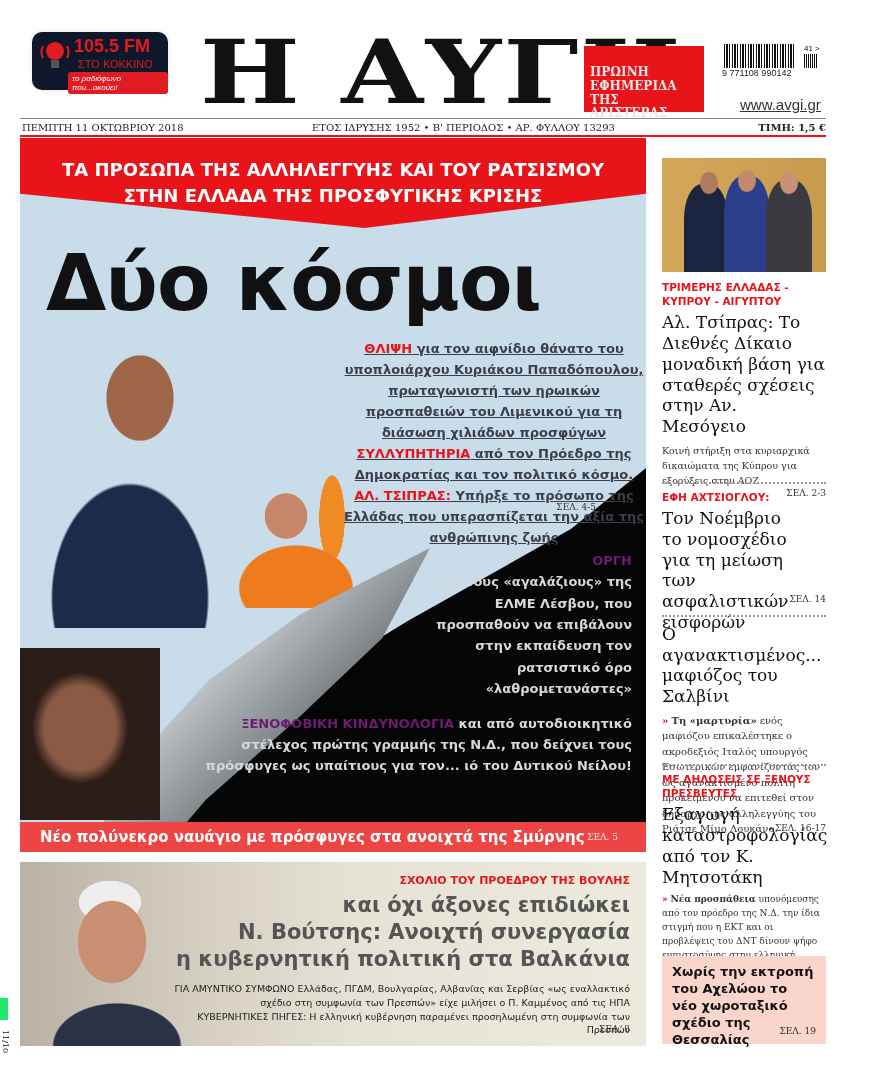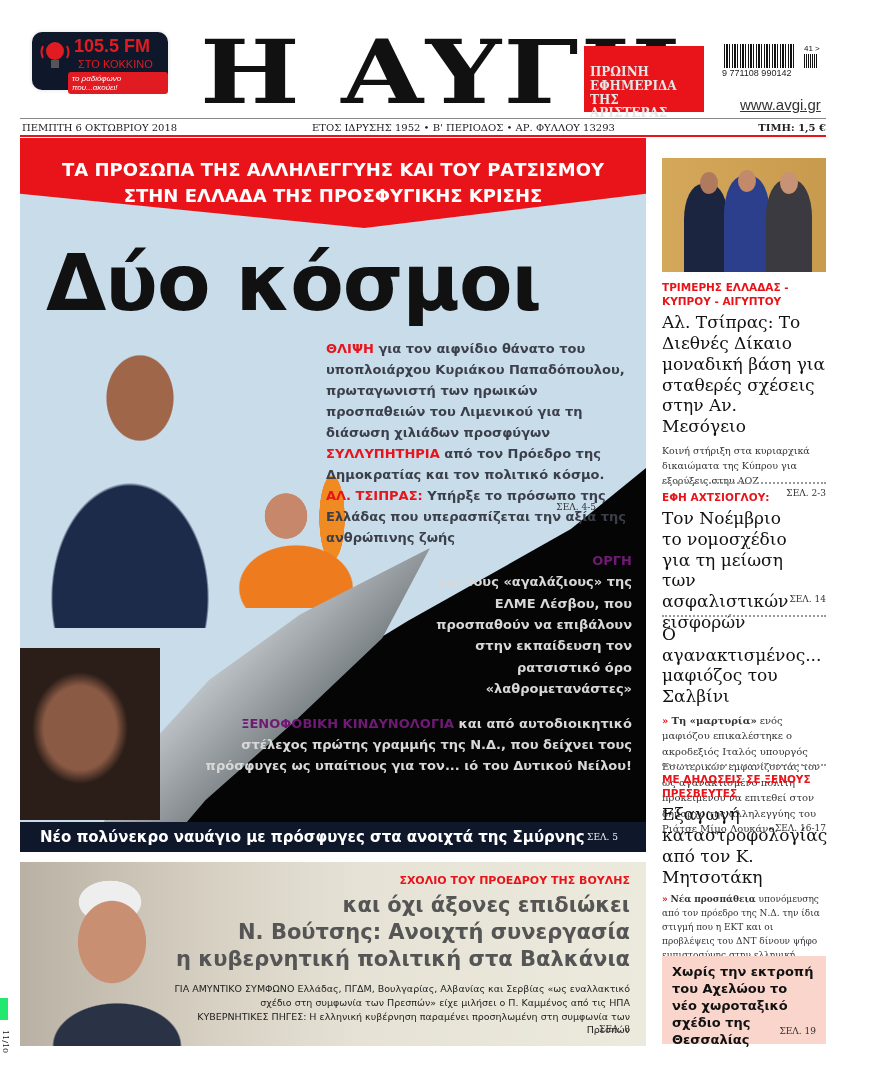--- a/index.html
+++ b/index.html
@@ -39,30 +39,30 @@
     background: radial-gradient(ellipse 30px 32px at 70px 58px,#c7876a 70%,transparent 72%),
                 radial-gradient(ellipse 80px 60px at 80px 130px,#ee7b1d 70%,transparent 72%),
                 radial-gradient(ellipse 18px 60px at 116px 60px,#f08a23 70%,transparent 72%); }
   .dark-wedge { position:absolute; left:0; top: 330px; width: 626px; height: 382px; background:#050505;
     clip-path: polygon(100% 0,100% 100%,10% 100%,20% 82%,36% 66%,62% 40%,88% 16%); }
   .curl { position:absolute; left: 70px; top: 410px; width: 340px; height: 300px;
     background: linear-gradient(135deg,#f2f4f5 0%,#c9ced2 35%,#6d7478 65%,#0b0b0b 90%);
     clip-path: polygon(0 100%,14% 70%,35% 44%,62% 22%,100% 0,86% 30%,60% 58%,34% 84%,22% 100%); }
   .photo-boy { position:absolute; left: 0; top: 510px; width: 140px; height: 172px; background: radial-gradient(ellipse 60px 70px at 60px 80px,#8a5a44 60%,#2b1d18 80%); }
 
-  .lead-body { position:absolute; right: 20px; top: 200px; width: 300px; text-align: left; font: bold 13px/1.62 "DejaVu Sans", sans-serif; color:#3a3f4a; }
+  .lead-body { position:absolute; right: 2px; top: 200px; width: 300px; text-align: center; font: bold 13px/1.62 "DejaVu Sans", sans-serif; color:#3a3f4a;text-decoration:underline; }
   .red { color:#e8141a; }
   .yellow { color:#701a75; }
   .page-ref { font: 9px "DejaVu Serif", serif; color:#333; }
   .lead-page1 { position:absolute; right: 50px; top: 364px; }
   .lead-body2 { position:absolute; right: 14px; top: 412px; width: 200px; text-align:right; font: bold 13px/1.64 "DejaVu Sans", sans-serif; color:#d8d8d8; }
   .lead-body3 { position:absolute; right: 14px; top: 576px; width: 440px; text-align:right; font: bold 13px/1.6 "DejaVu Sans", sans-serif; color:#d8d8d8; }
   .lead-page2 { position:absolute; right: 22px; top: 686px; color:#ccc; }
 
-  .strip { left: 20px; top: 822px; width: 626px; height: 30px; background:#0f172a; color:#fff; font: bold 15px/30px "DejaVu Sans", sans-serif; padding-left: 20px; }
+  .strip { left: 20px; top: 822px; width: 626px; height: 30px; background:#ef4444; color:#fff; font: bold 15px/30px "DejaVu Sans", sans-serif; padding-left: 20px; }
   .strip-page { position:absolute; right: 28px; top: 0; font: 9px/30px "DejaVu Serif", serif; color:#eee; }
 
   
   .bottom { left: 20px; top: 862px; width: 626px; height: 184px; background: linear-gradient(90deg,#b9b1a4 0%,#d6d0c2 30%,#e6e3d6 55%,#eceadd 100%); overflow:hidden; }
   .voutsis-photo { position:absolute; left: 22px; top: 14px; width: 150px; height: 170px;
     background: radial-gradient(ellipse 48px 58px at 70px 66px,#c88f72 70%,transparent 72%),
                 radial-gradient(ellipse 44px 30px at 68px 26px,#eee 70%,transparent 72%),
                 radial-gradient(ellipse 90px 60px at 75px 170px,#2a3346 70%,transparent 72%); }
   .bottom-kicker { position:absolute; right: 16px; top: 12px; font: bold 11px "DejaVu Sans", sans-serif; color:#e8141a; }
   .bottom-headline { position:absolute; right: 16px; top: 30px; width: 470px; text-align:right; font: 900 21px/1.28 "DejaVu Sans", sans-serif; color:#555; }
@@ -108,21 +108,21 @@
   <div>ΤΗΣ ΑΡΙΣΤΕΡΑΣ</div>
 </div>
 
 <div class="abs barcode"></div>
 <div class="abs barcode2"></div>
 <div class="abs barcode-num">9 771108 990142</div>
 <div class="abs barcode-addon">41 &gt;</div>
 <div class="abs website">www.avgi.gr</div>
 
 <div class="abs rule-top"></div>
-<div class="abs dateline" style="left:22px">ΠΕΜΠΤΗ 6 ΟΚΤΩΒΡΙΟΥ 2018</div>
+<div class="abs dateline" style="left:22px">ΠΕΜΠΤΗ 11 ΟΚΤΩΒΡΙΟΥ 2018</div>
 <div class="abs dateline" style="left:312px">ΕΤΟΣ ΙΔΡΥΣΗΣ 1952 • Β' ΠΕΡΙΟΔΟΣ • ΑΡ. ΦΥΛΛΟΥ 13293</div>
 <div class="abs dateline" style="right:54px;font-weight:bold">ΤΙΜΗ: 1,5 €</div>
 <div class="abs rule-red"></div>
 
 <div class="abs lead">
   <div class="kicker-banner"></div>
   <div class="kicker-text">
     <div>ΤΑ ΠΡΟΣΩΠΑ ΤΗΣ ΑΛΛΗΛΕΓΓΥΗΣ ΚΑΙ ΤΟΥ ΡΑΤΣΙΣΜΟΥ</div>
     <div>ΣΤΗΝ ΕΛΛΑΔΑ ΤΗΣ ΠΡΟΣΦΥΓΙΚΗΣ ΚΡΙΣΗΣ</div>
   </div>

